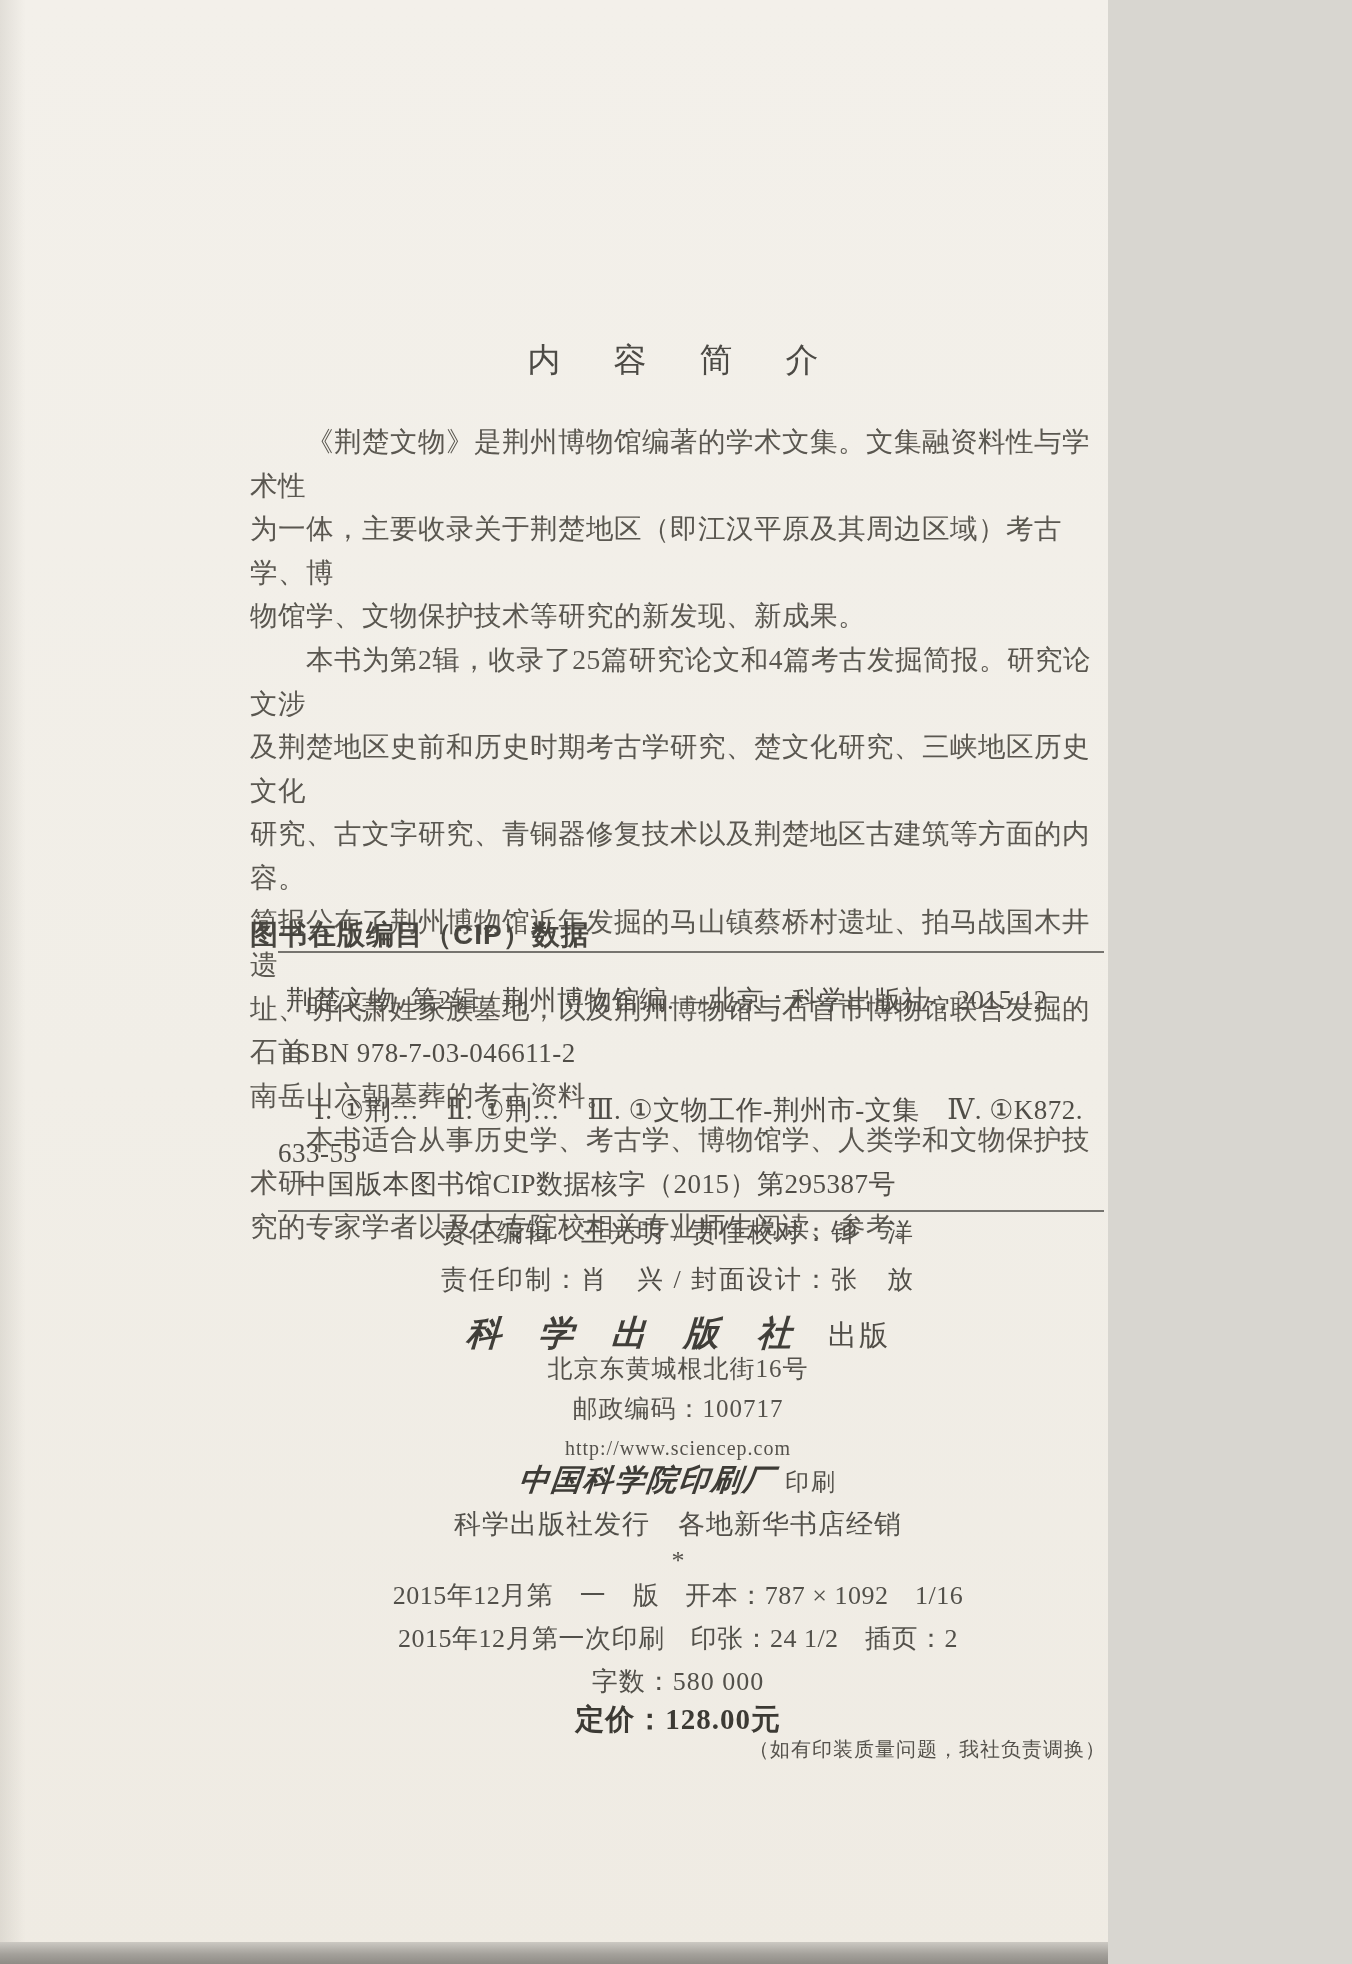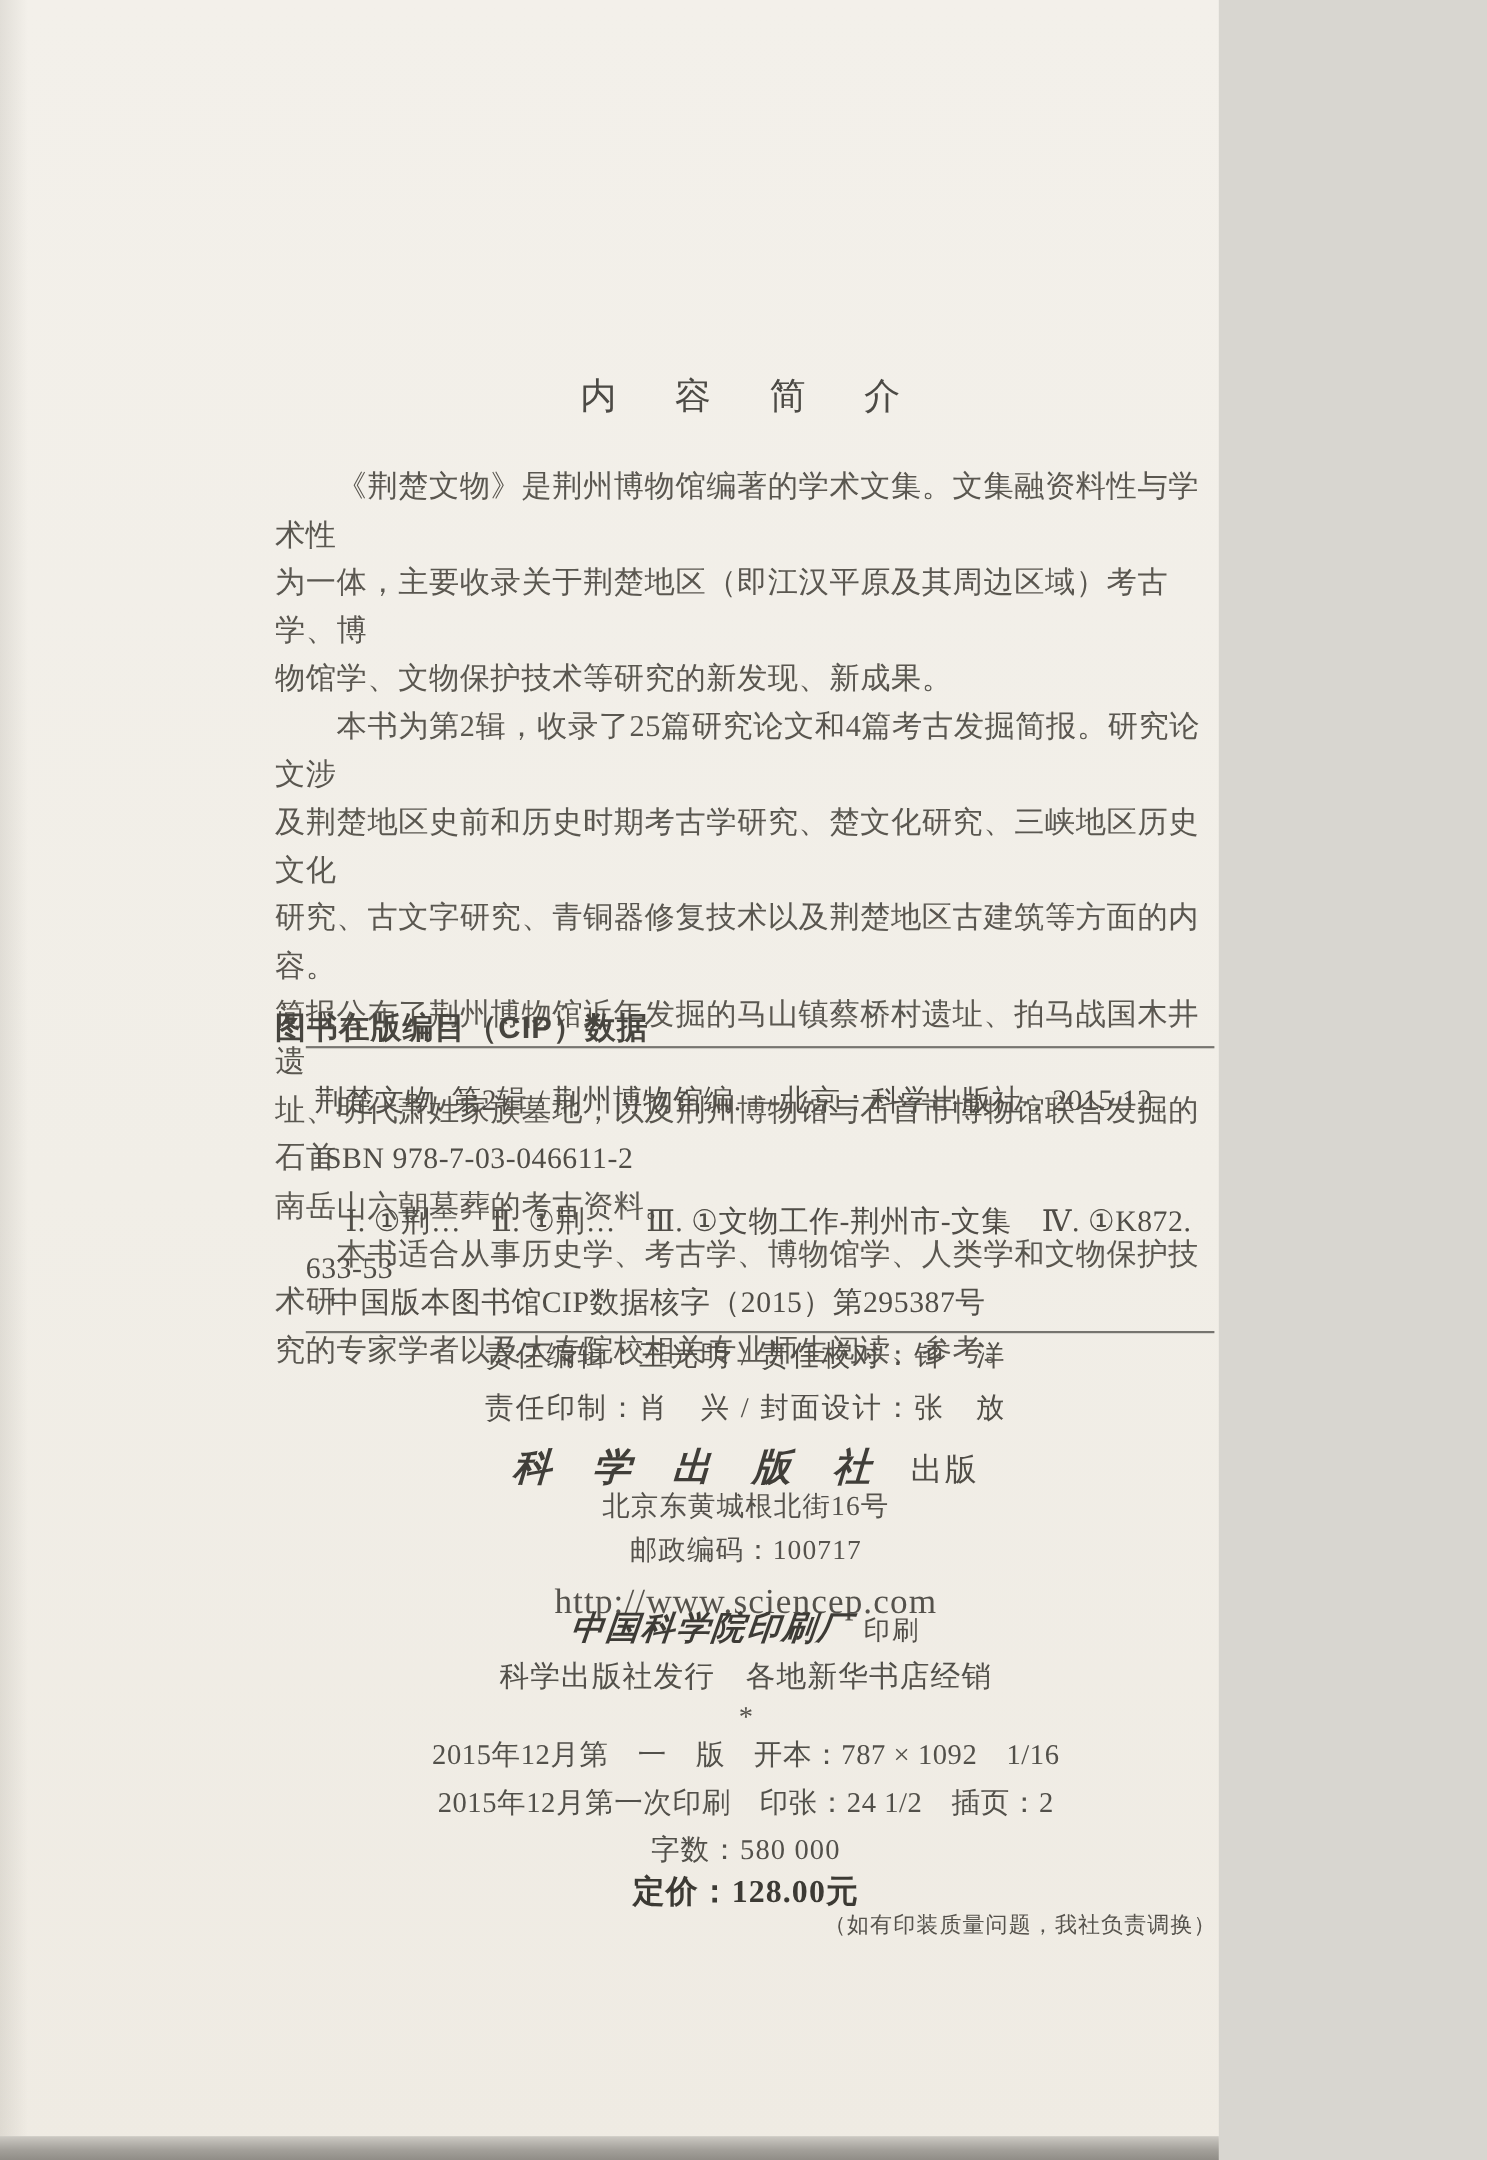--- a/index.html
+++ b/index.html
@@ -53,21 +53,21 @@
   .cline{position:absolute;left:250px;width:856px;text-align:center;white-space:nowrap;}
   .pub-brand-line{top:1310px;}
   .brand{
     font-family:"Liberation Sans","DejaVu Sans",sans-serif;
     font-weight:700;font-style:italic;font-size:35px;letter-spacing:14px;color:#403e39;
     display:inline-block;transform:skewX(-3deg);
   }
   .brand-suffix{font-size:29px;color:#504d47;margin-left:22px;letter-spacing:2px;}
   .pub-address{top:1352px;font-size:25px;color:#55524c;letter-spacing:1px;}
   .pub-postcode{top:1392px;font-size:25px;color:#55524c;letter-spacing:1px;}
-  .pub-url{top:1437px;font-size:32px;color:#55524c;letter-spacing:1px;}
+  .pub-url{top:1437px;font-size:20px;color:#55524c;letter-spacing:1px;}
   .printer-line{top:1460px;}
   .printer-brand{
     font-family:"Liberation Sans","DejaVu Sans",sans-serif;
     font-weight:700;font-style:italic;font-size:30px;letter-spacing:2px;color:#3d3b36;
     display:inline-block;transform:skewX(-6deg);
   }
   .printer-suffix{font-size:24px;color:#504d47;margin-left:10px;letter-spacing:2px;}
   .pub-distribution{top:1506px;font-size:27px;color:#52504a;letter-spacing:1px;}
   .star{top:1546px;font-size:26px;color:#55524c;}
   .ed-line{display:flex;justify-content:center;gap:26px;font-size:26px;color:#52504a;letter-spacing:0.5px;}

